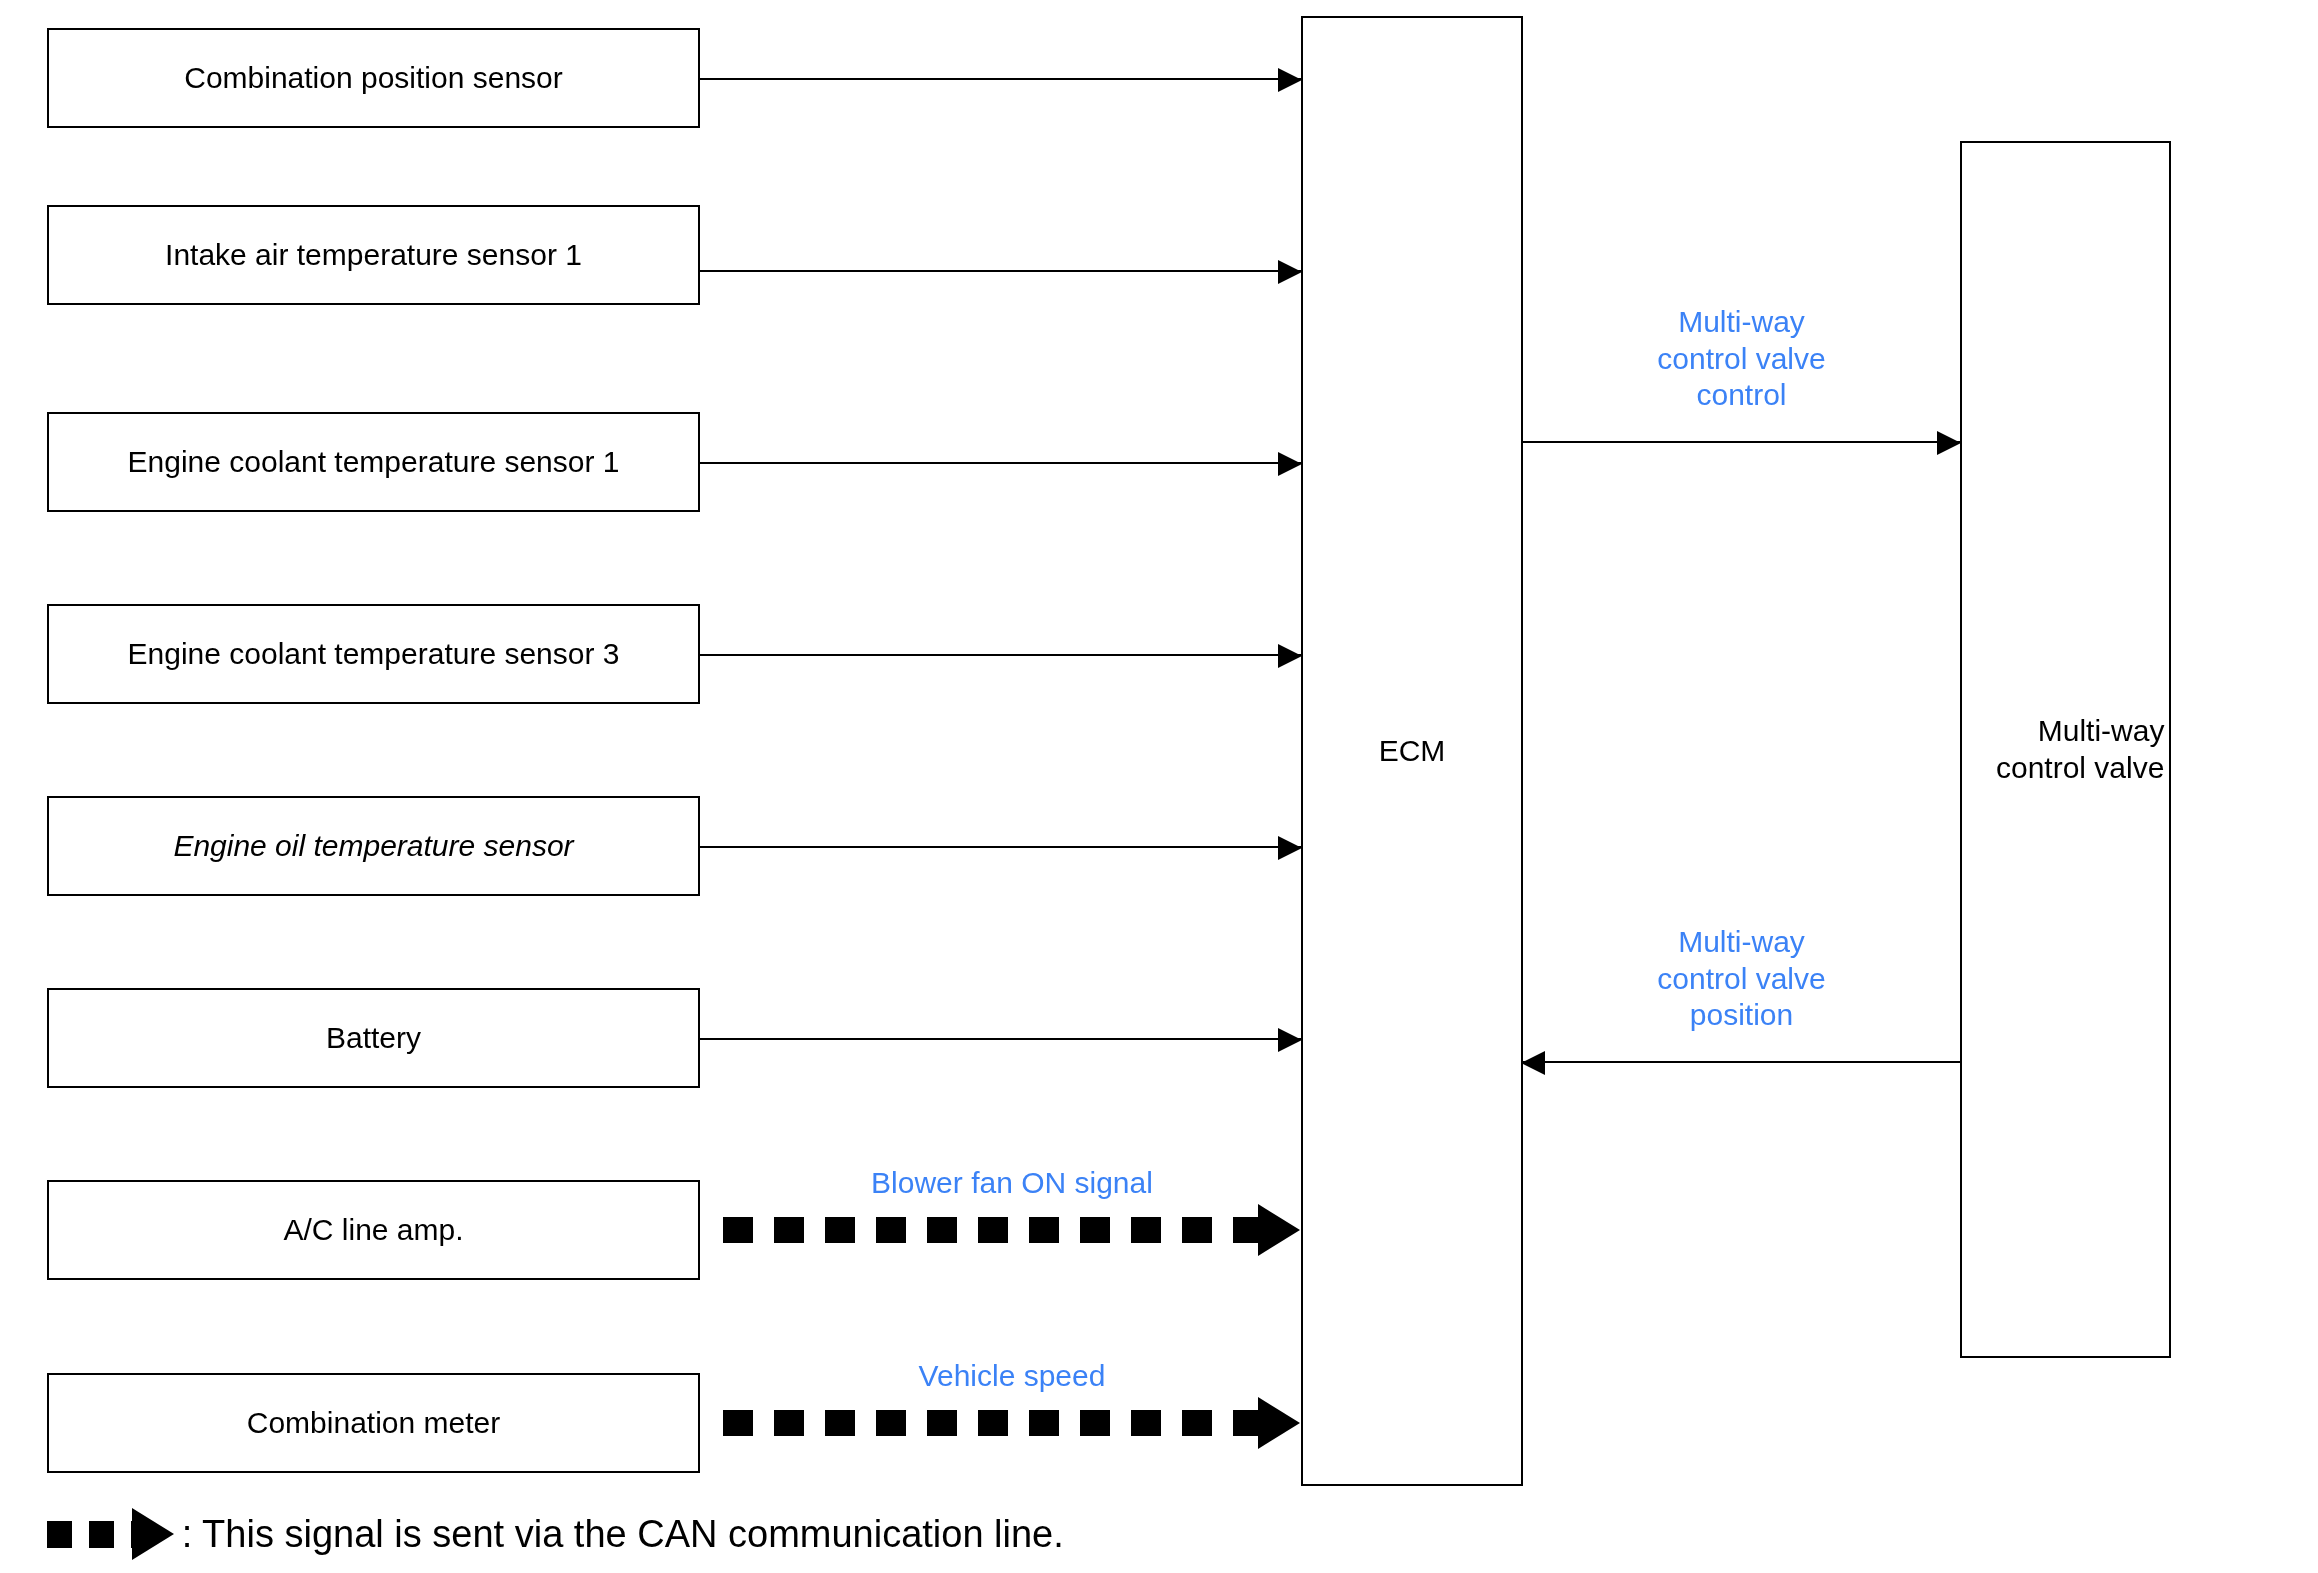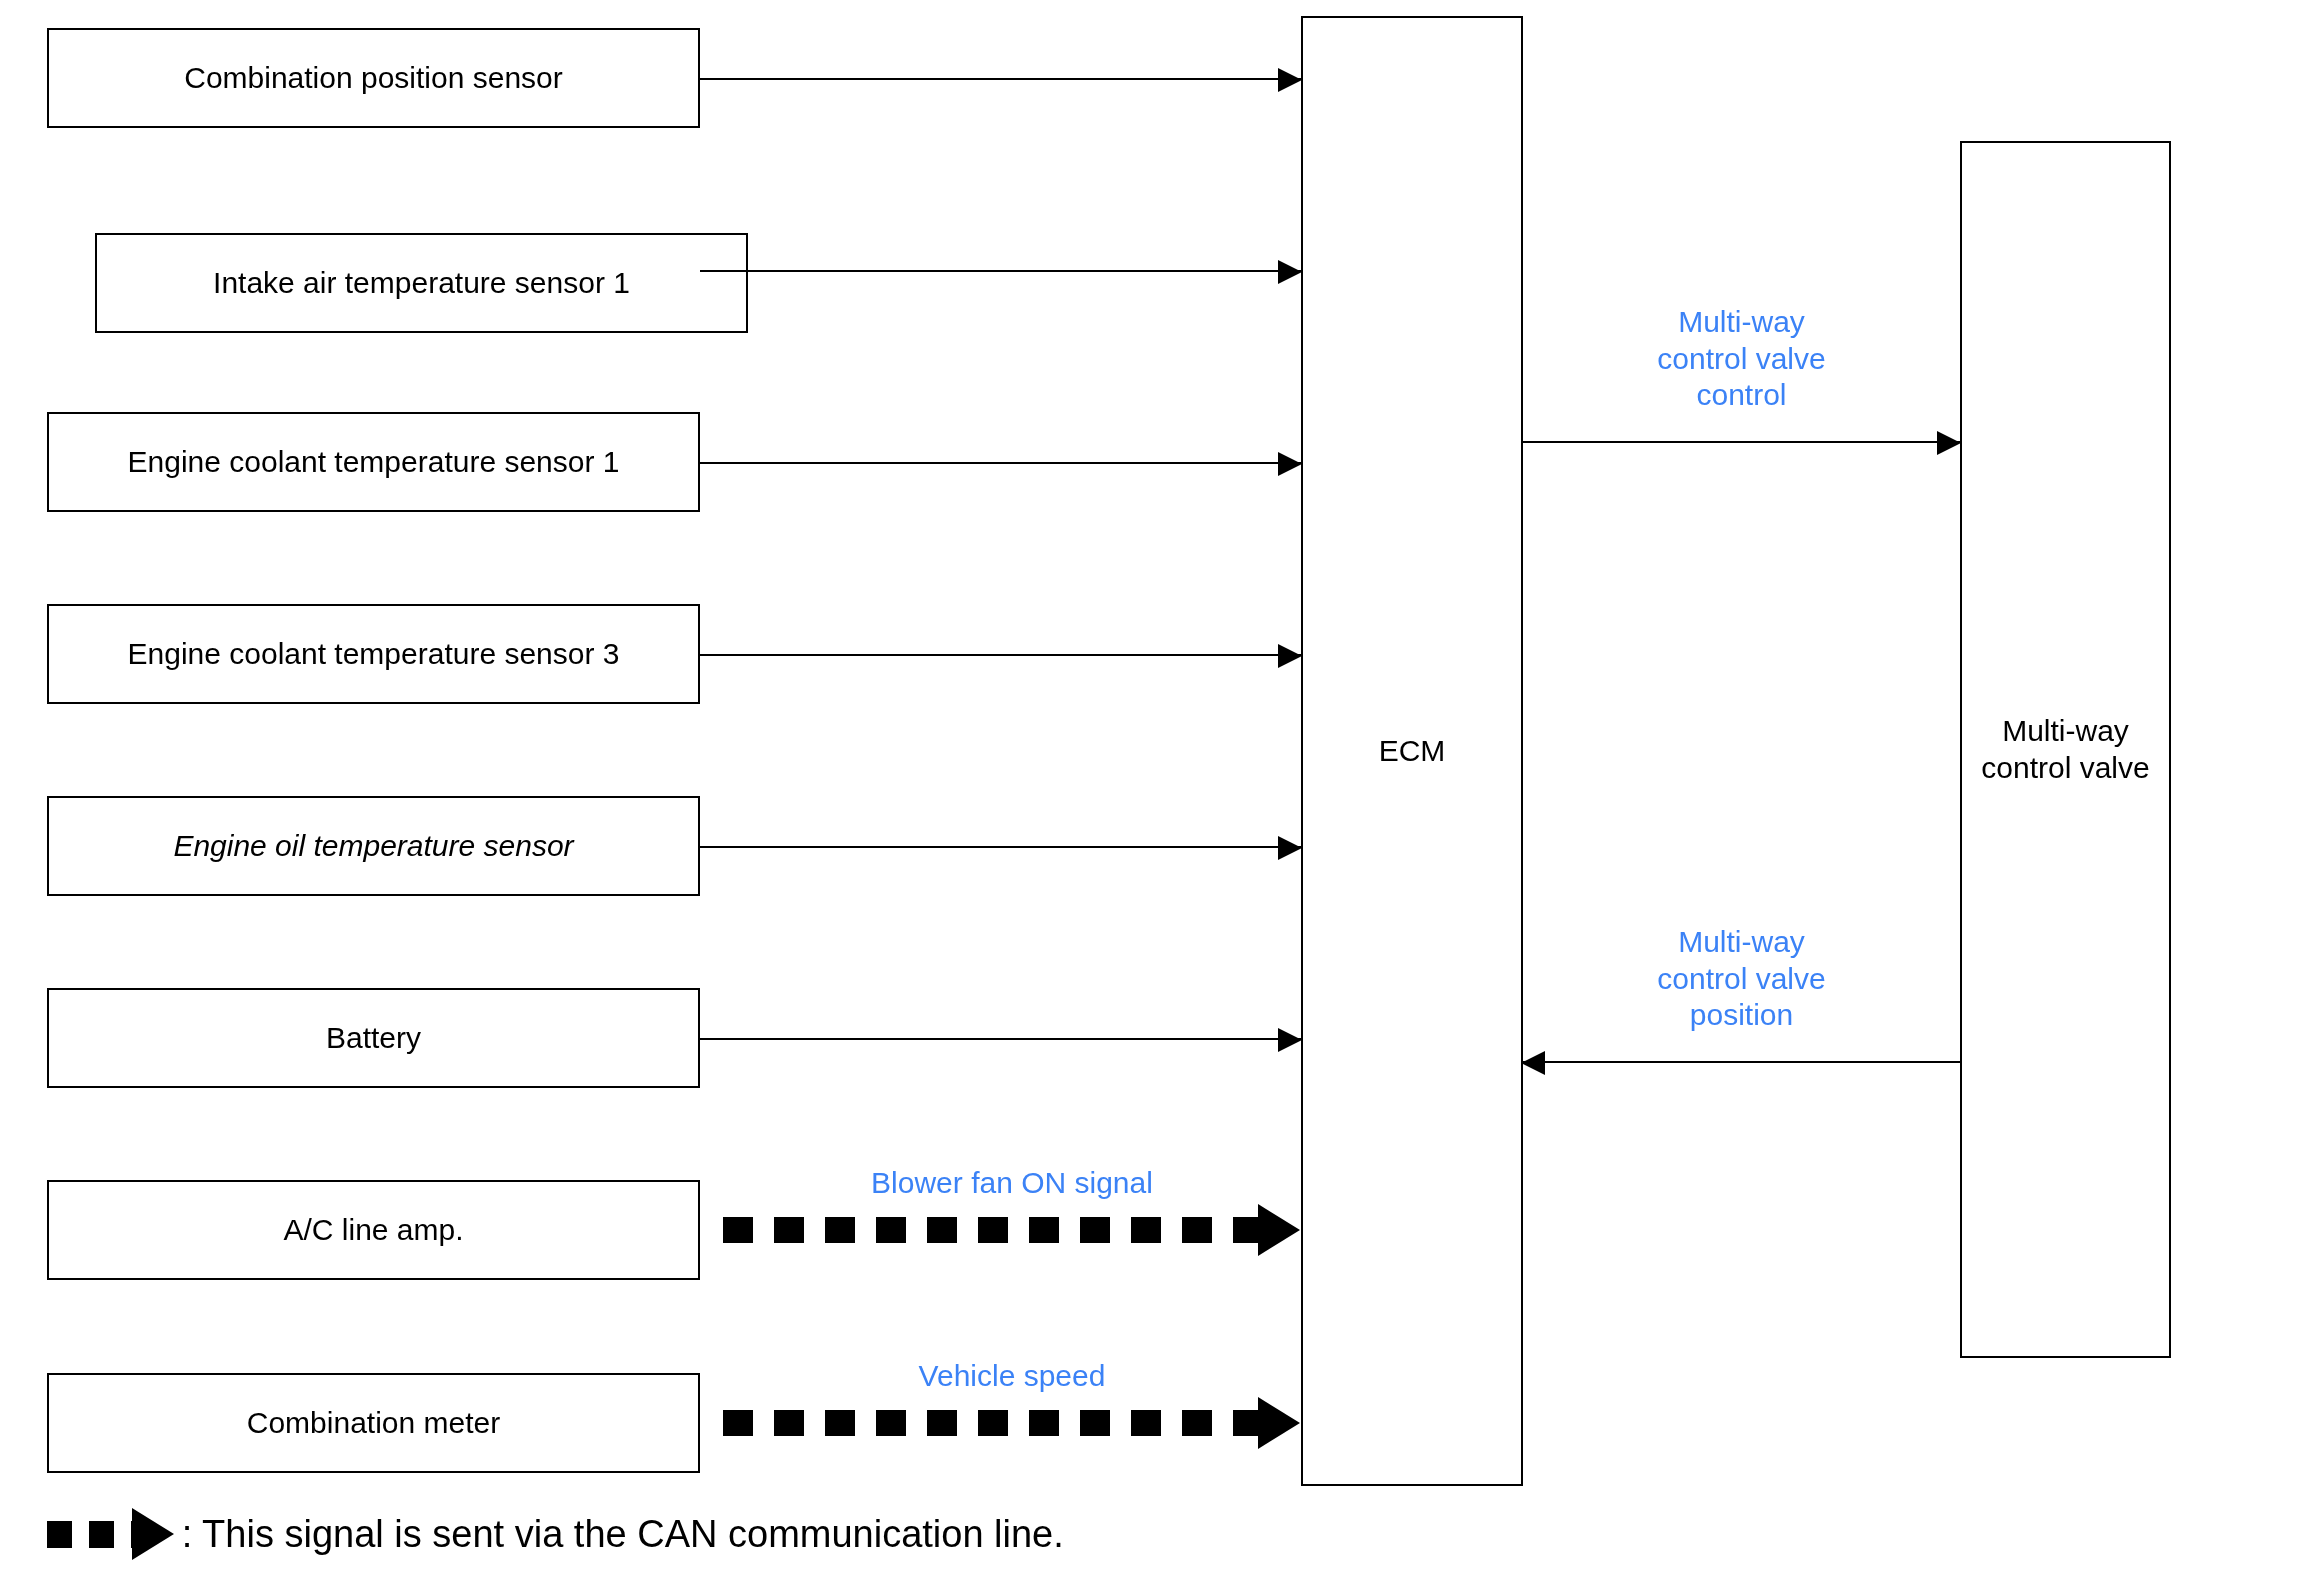--- a/index.html
+++ b/index.html
@@ -42,21 +42,21 @@
     height:1470px;
     font-size:30px;
   }
   .valve-box{
     left:1960px;
     top:141px;
     width:211px;
     height:1217px;
     font-size:30px;
   }
-  .valve-box .lbl{display:block;padding:0 4.6px;}
+  .valve-box .lbl{display:block;padding:0 4.6px;text-align:right;}
 
   
   .arrow{
     position:absolute;
     height:0;
     border-top:2.9px solid #000000;
   }
   .arrow::after{
     content:"";
     position:absolute;
@@ -149,21 +149,21 @@
   .legend-text{white-space:pre;}
 </style>
 </head>
 <body>
 
 <div id="canvas">
 
   <div class="box src-box" style="top:28px;">
     <span class="lbl">Combination position sensor</span>
   </div>
-  <div class="box src-box" style="top:233px;margin-left:48px;">
+  <div class="box src-box" style="top:205px;">
     <span class="lbl">Intake air temperature sensor 1</span>
   </div>
   <div class="box src-box" style="top:412px;">
     <span class="lbl">Engine coolant temperature sensor 1</span>
   </div>
   <div class="box src-box" style="top:604px;">
     <span class="lbl">Engine coolant temperature sensor 3</span>
   </div>
   <div class="box src-box" style="top:796px;font-style:italic;">
     <span class="lbl">Engine oil temperature sensor</span>

